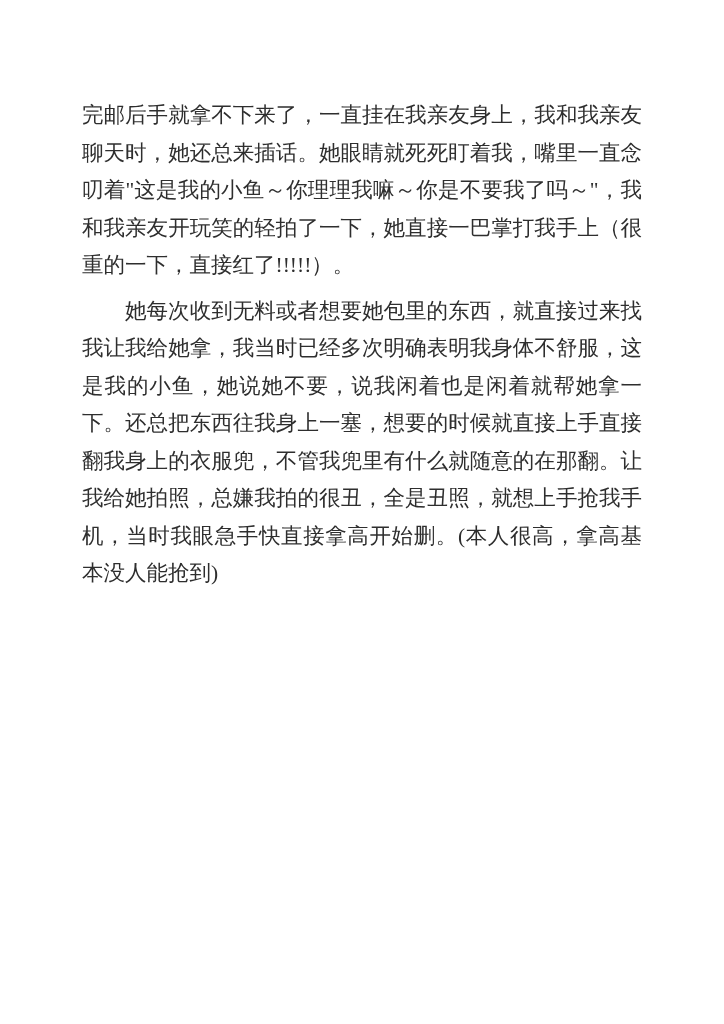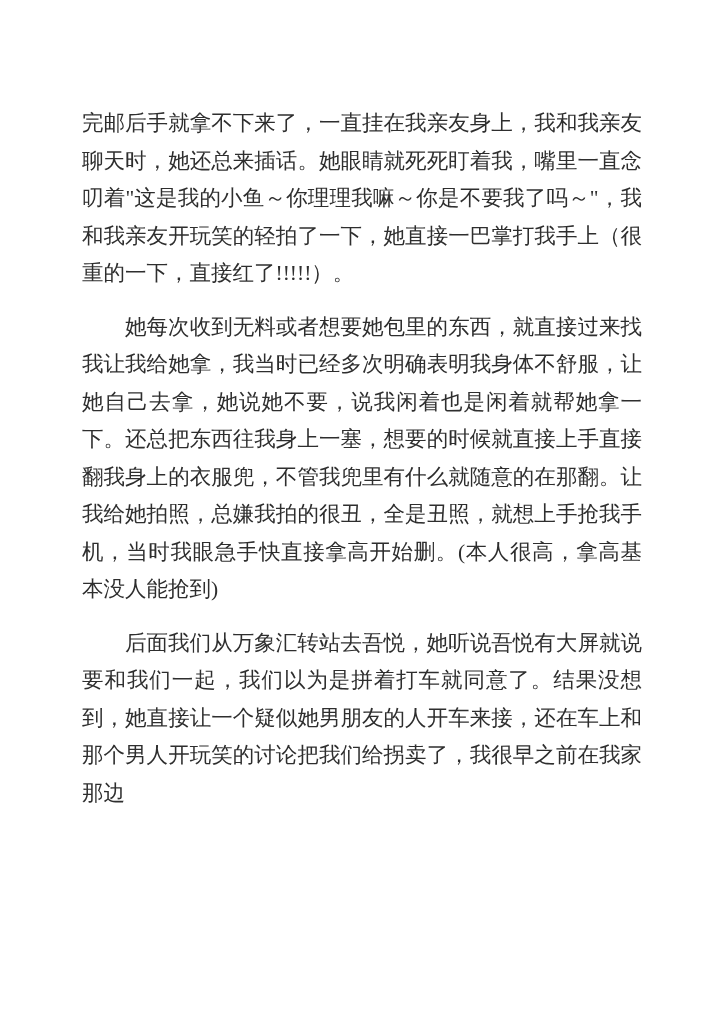--- a/index.html
+++ b/index.html
@@ -10,33 +10,32 @@
     overflow: hidden;
   }
   .page {
     box-sizing: border-box;
     width: 724px;
     height: 1024px;
     padding: 89px 82px 0 82px;
     background: #ffffff;
   }
   .para {
-    margin: 16px 0 5px 0;
+    margin: 8px 0 5px 0;
     font-family: "Liberation Serif", "DejaVu Serif", serif;
     font-size: 21.5px;
     line-height: 37.5px;
     color: #2e2e2e;
     text-align: justify;
   }
   .para.indent { text-indent: 2em; }
   .emph {
     font-family: "Liberation Sans", "DejaVu Sans", sans-serif;
     font-weight: 700;
   }
 </style>
 </head>
 <body>
 
 <div class="page">
   <p class="para"><span>完邮后手就拿不下来了，一直挂在我亲友身上，我和我亲友聊天时，她还总来插话。她眼睛就死死盯着我，嘴里一直念叨着"这是我的小鱼～你理理我嘛～你是不要我了吗～"，我和我亲友开玩笑的轻拍了一下，她直接一巴掌打我手上（很重的一下，直接红了!!!!!）。</span></p>
-  <p class="para indent"><span>她每次收到无料或者想要她包里的东西，就直接过来找我让我给她拿，我当时已经多次明确表明我身体不舒服，让她自己去拿，她说她不要，说我闲着也是闲着就帮她拿一下。还总把东西往我身上一塞，想要的时候就直接上手直接翻我身上的衣服兜，不管我兜里有什么就随意的在那翻。让我给她拍照，总嫌我拍的很丑，全是丑照，就想上手抢我手机，当时我眼急手快直接拿高开始删。(本人很高，拿高基本没人能抢到)</span></p>
-  <p class="para indent"><span>后面我们从万象汇转站去吾悦，她听说吾悦有大屏就说要和我们一起，我们以为是拼着打车就同意了。结果没想到，她直接让一个疑似她男朋友的人开车来接，还在车上和那个男人开玩笑的讨论把我们给拐卖了，我很早之前在我家那边</span></p>
+  <p class="para indent"><span>她每次收到无料或者想要她包里的东西，就直接过来找我让我给她拿，我当时已经多次明确表明我身体不舒服，这是我的小鱼，她说她不要，说我闲着也是闲着就帮她拿一下。还总把东西往我身上一塞，想要的时候就直接上手直接翻我身上的衣服兜，不管我兜里有什么就随意的在那翻。让我给她拍照，总嫌我拍的很丑，全是丑照，就想上手抢我手机，当时我眼急手快直接拿高开始删。(本人很高，拿高基本没人能抢到)</span></p>
 </div>
 
 </body></html>

